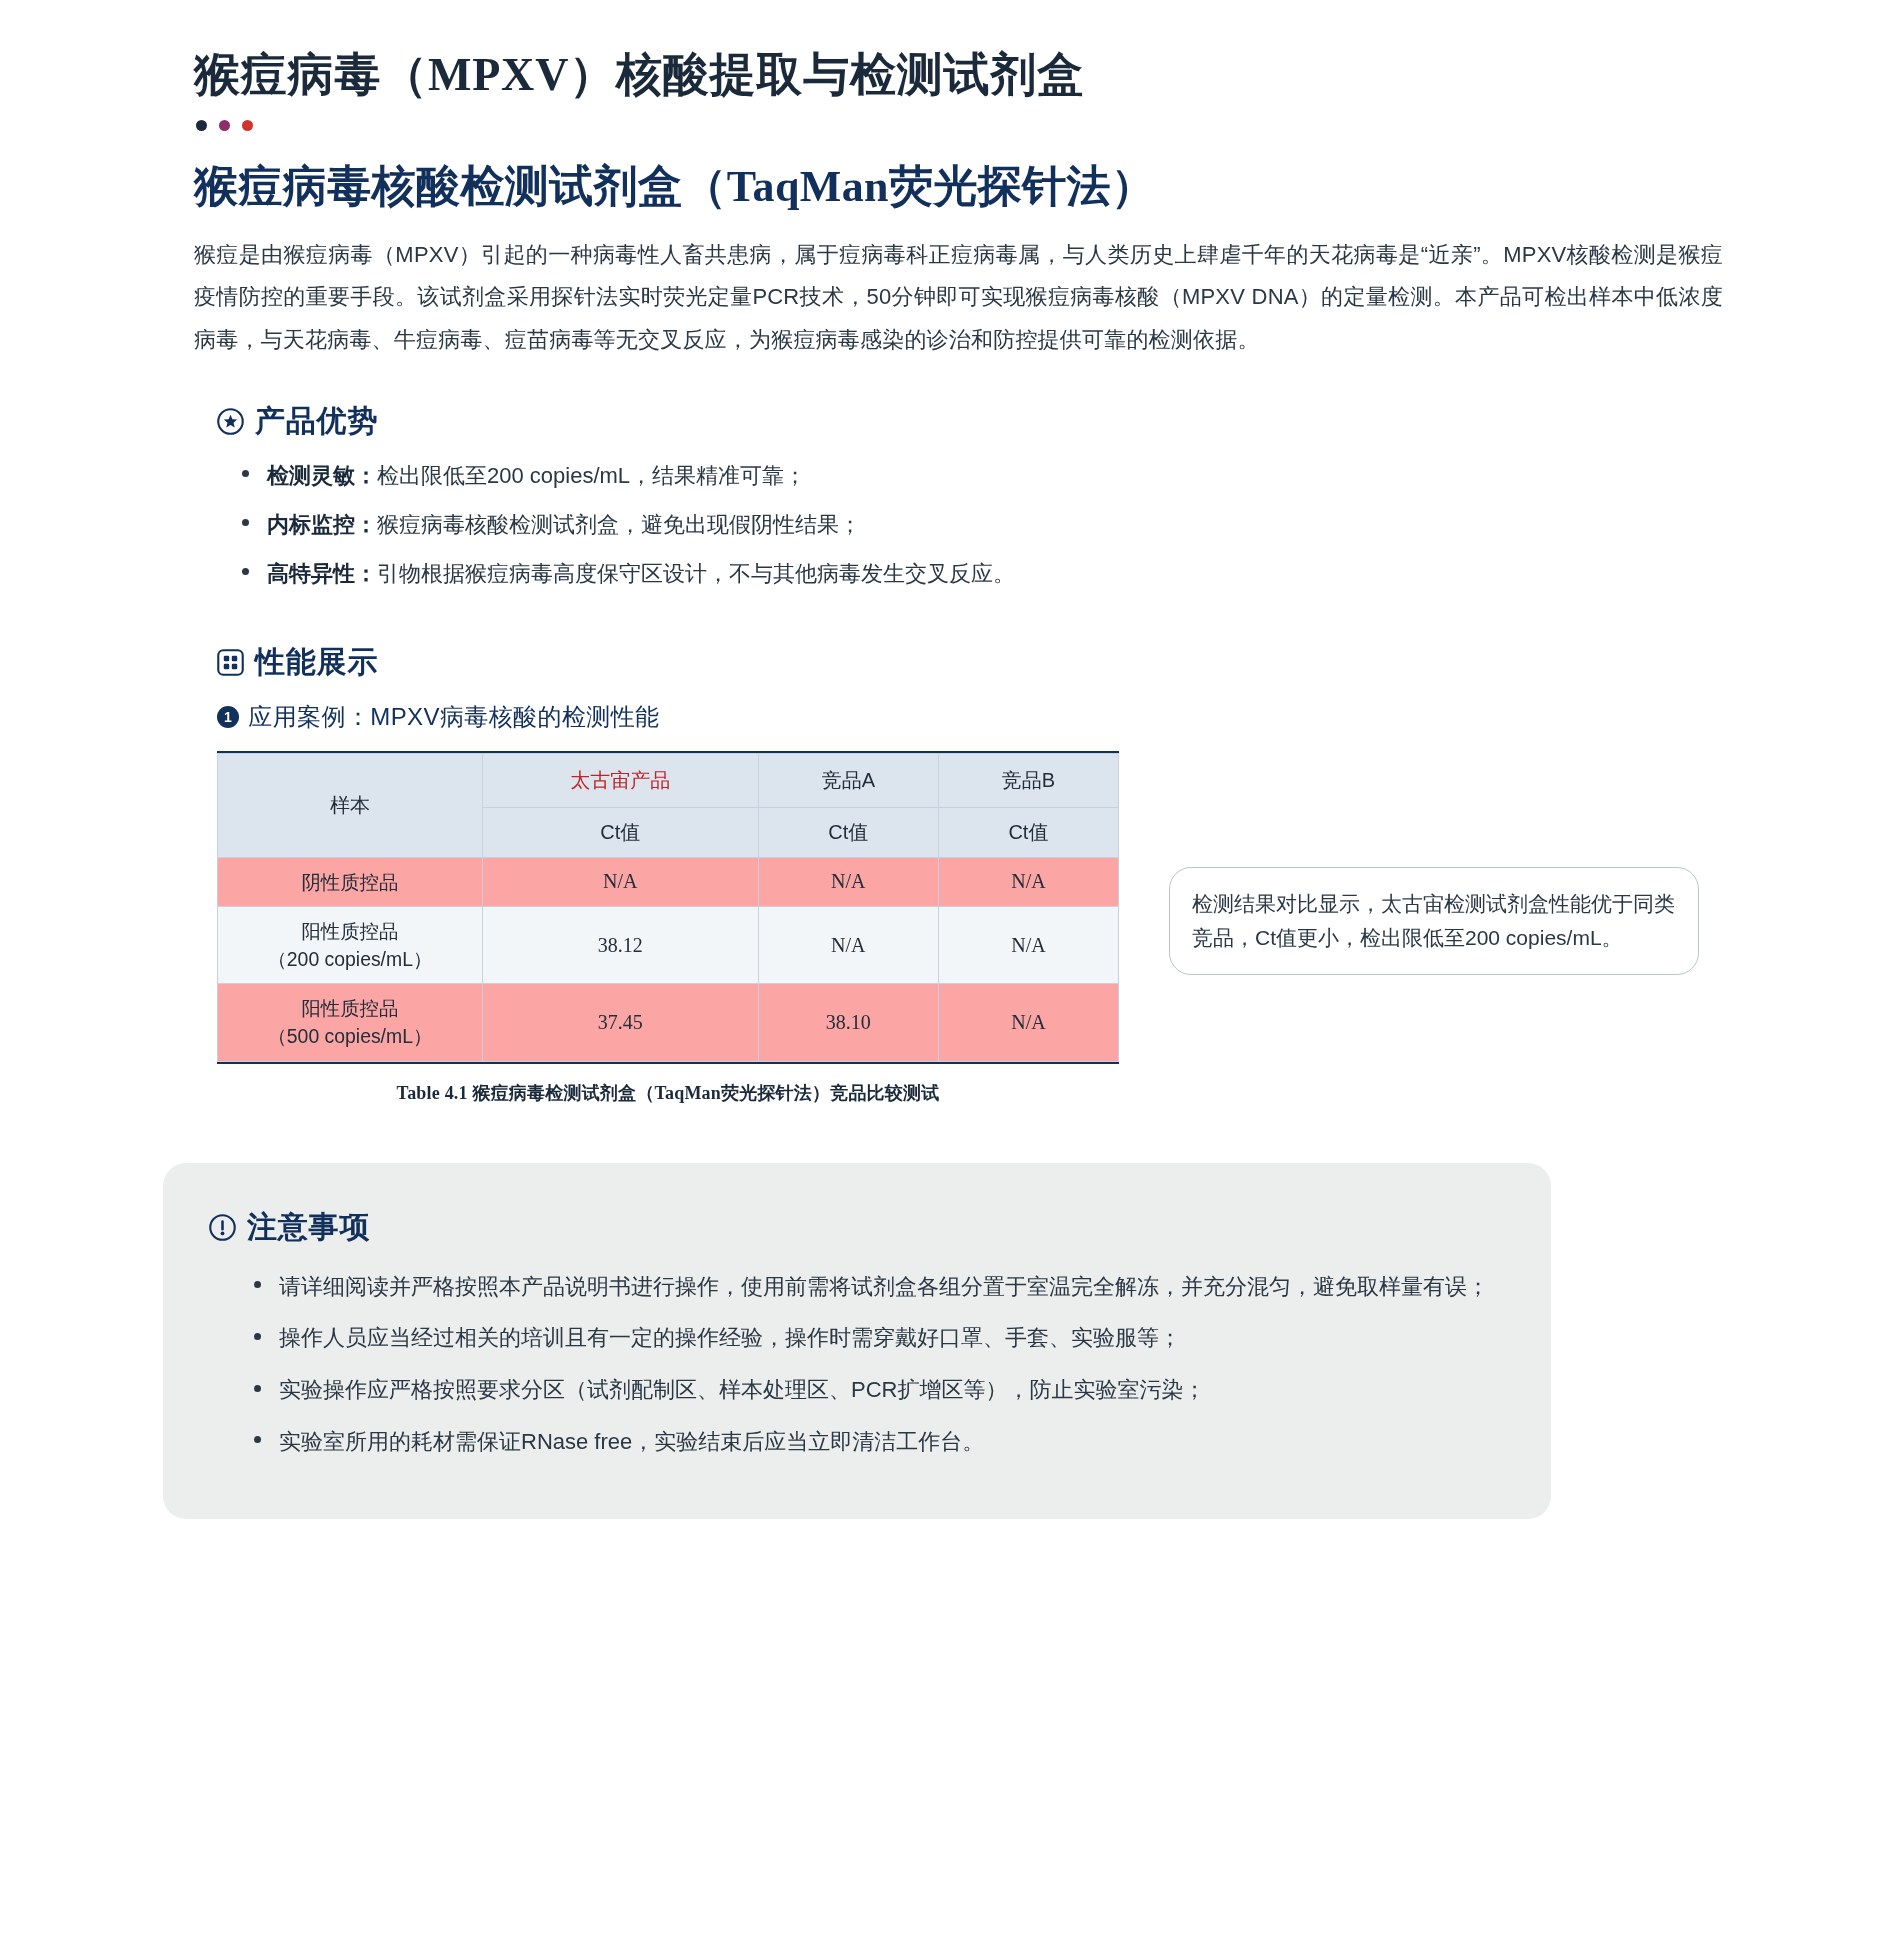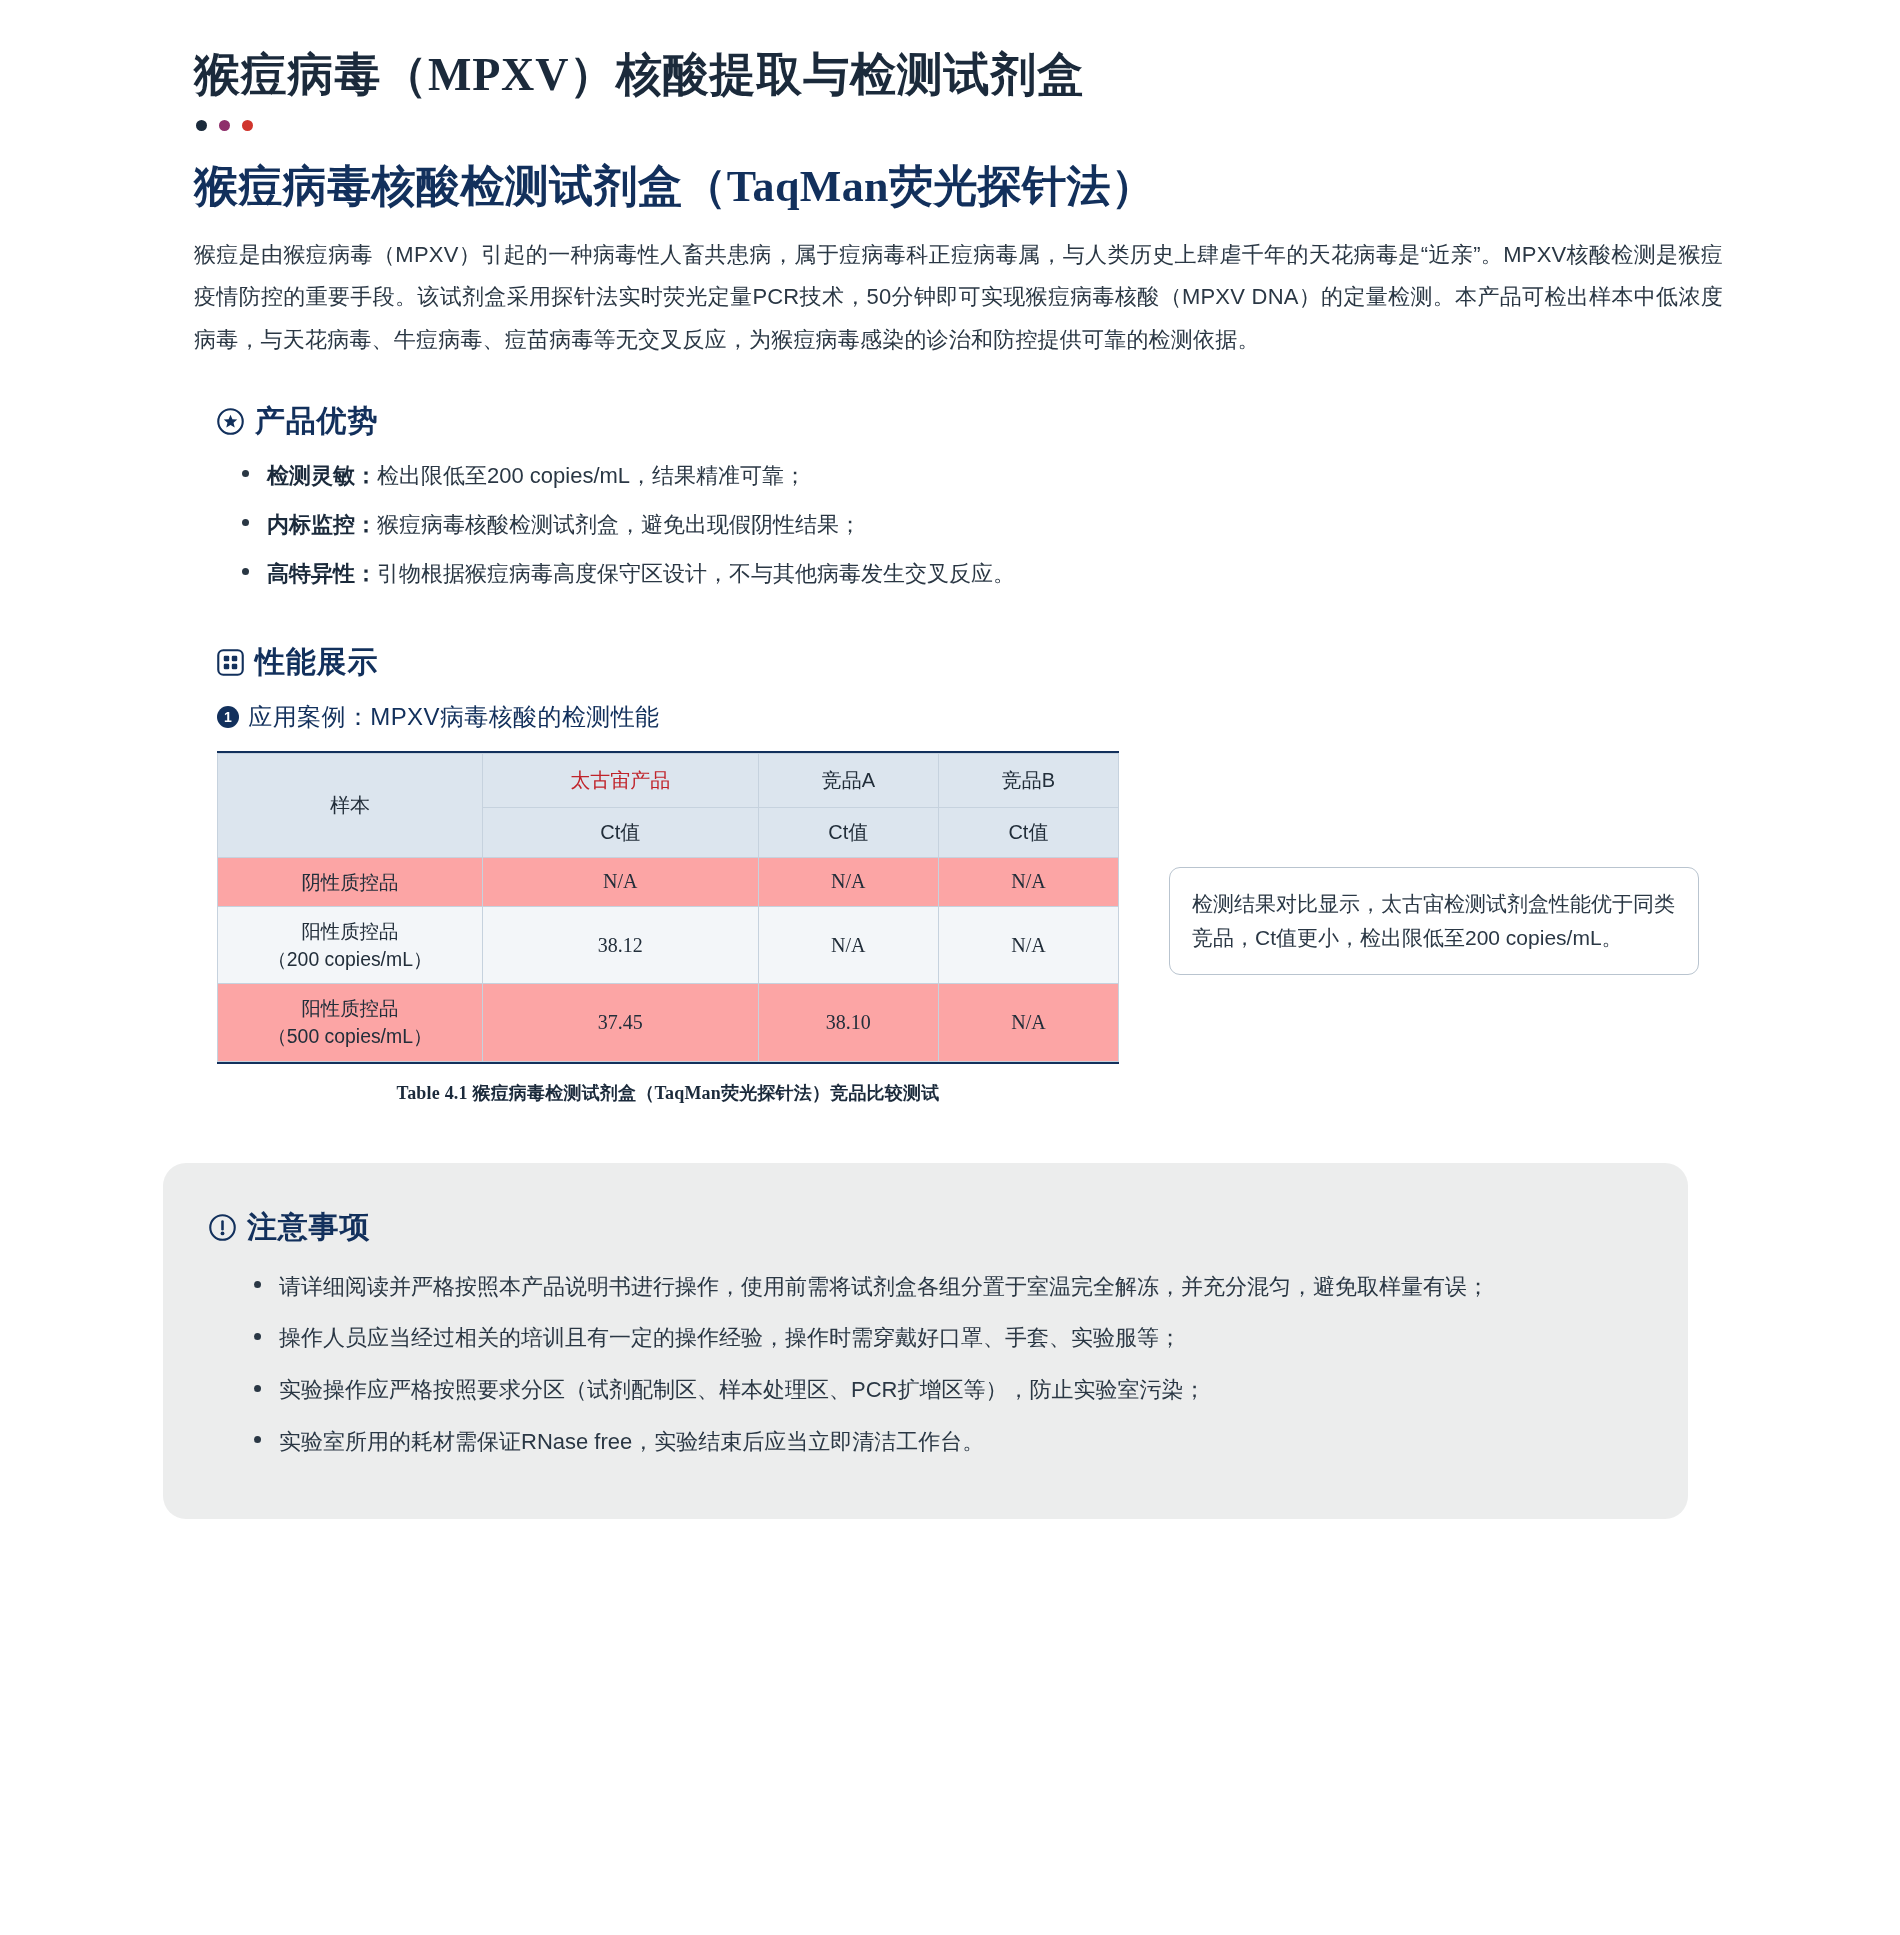--- a/index.html
+++ b/index.html
@@ -207,32 +207,32 @@
 
   
   .callout-wrap {
     position: relative;
     margin-left: 50px;
     margin-top: 116px;
     width: 530px;
   }
   .callout {
     border: 1.2px solid #b9c4cf;
-    border-radius: 11px;
+    border-radius: 22px;
     background: #ffffff;
     padding: 18.6px 22px;
     font-size: 21px;
     line-height: 1.65;
     color: #2a3744;
   }
 
   
   .notes-panel {
     margin: 58px 0 0 163px;
-    width: 1525px;
+    width: 1388px;
     background: #eceded;
     border-radius: 23px;
     padding: 44px 46px 43px 46px;
     box-sizing: border-box;
   }
   .notes-panel .block-head { margin-left: 0; margin-bottom: 21px; }
   .notes-panel ul.bullets { padding-left: 43px; margin-bottom: 0; }
   .notes-panel ul.bullets li {
     font-size: 22px;
     line-height: 1.65;

